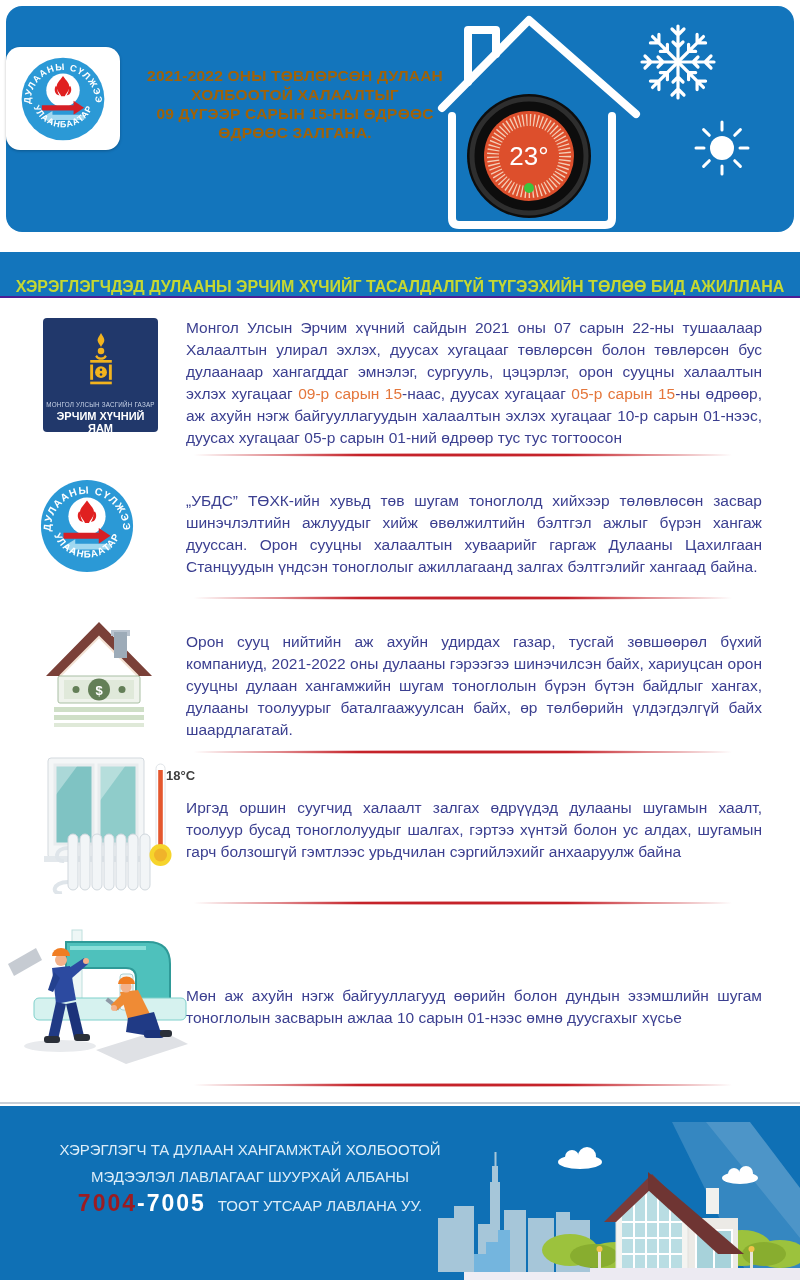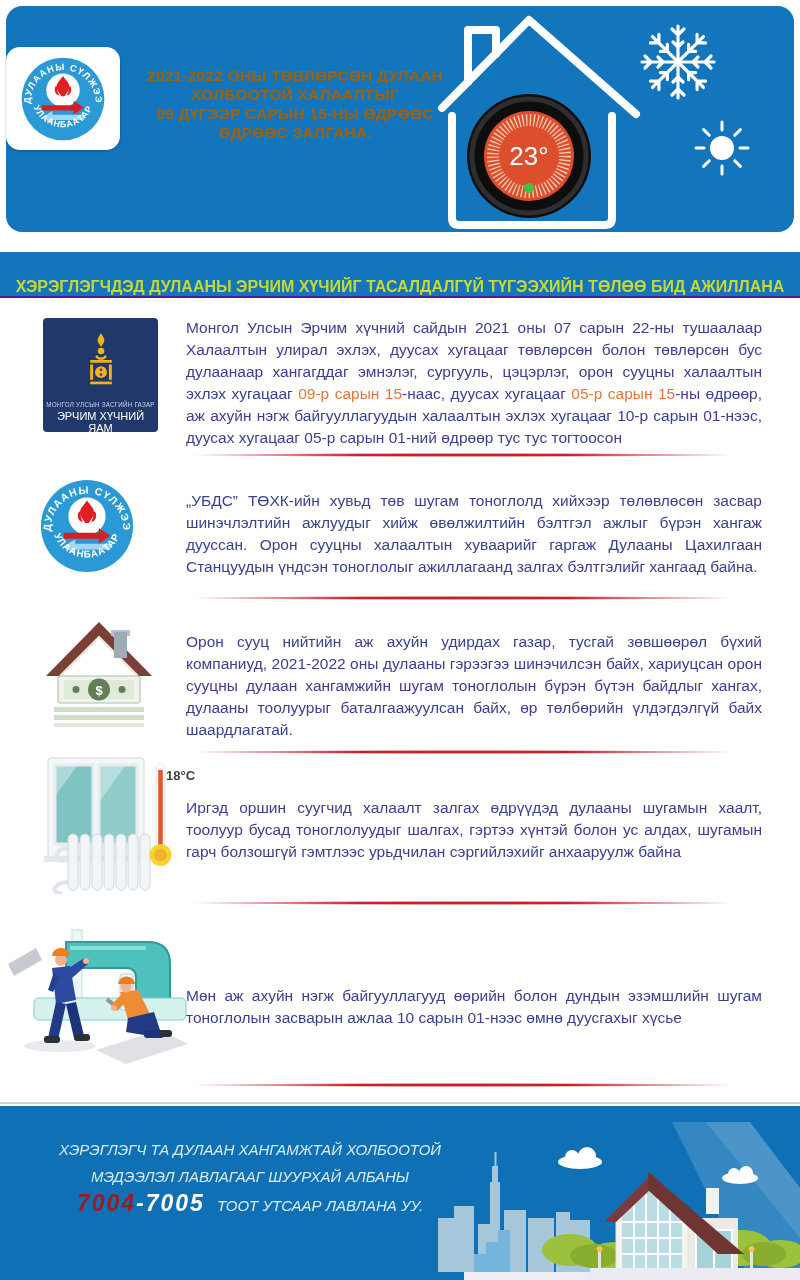--- a/index.html
+++ b/index.html
@@ -22,28 +22,28 @@
   
   .para{position:absolute;left:186px;width:576px;color:#3b3f90;font-size:15.5px;line-height:22px;
         text-align:justify;}
   .hl{color:#e4763b;}
   .divider{position:absolute;left:185px;width:556px;height:4px;
            background:radial-gradient(50% 50% at 50% 50%, #c5232a 45%, rgba(197,35,42,0) 100%);}
   .ministry{left:43px;top:318px;width:115px;height:114px;background:#21386b;border-radius:4px;}
   .ministry-l1{left:45px;top:401px;width:111px;text-align:center;color:#c9d4e8;font-size:6.3px;
                letter-spacing:.2px;}
   .ministry-l2{left:45px;top:410px;width:111px;text-align:center;color:#ffffff;font-size:11px;
-               font-weight:normal;}
+               font-weight:bold;}
   .temp-label{left:166px;top:768px;color:#404040;font-size:13px;font-weight:bold;}
 
   
   .footer-line{left:0;top:1102px;width:800px;height:2px;background:#c9cfd7;}
   .footer{left:0;top:1106px;width:800px;height:174px;background:#0f70b5;}
   .footer-text{left:30px;top:1136px;width:440px;text-align:center;color:#dcedf8;font-size:15px;
-               line-height:27px;font-style:italic;}
+               line-height:27px;}
   .footer-row{display:flex;justify-content:center;align-items:baseline;gap:12px;}
   .phone{font-size:23px;font-weight:bold;letter-spacing:2px;}
   .phone-a{color:#9b1c22;}
   .phone-b{color:#ffffff;}
 
   svg text{font-family:"Liberation Sans",sans-serif;}
 </style>
 </head>
 <body>
 

